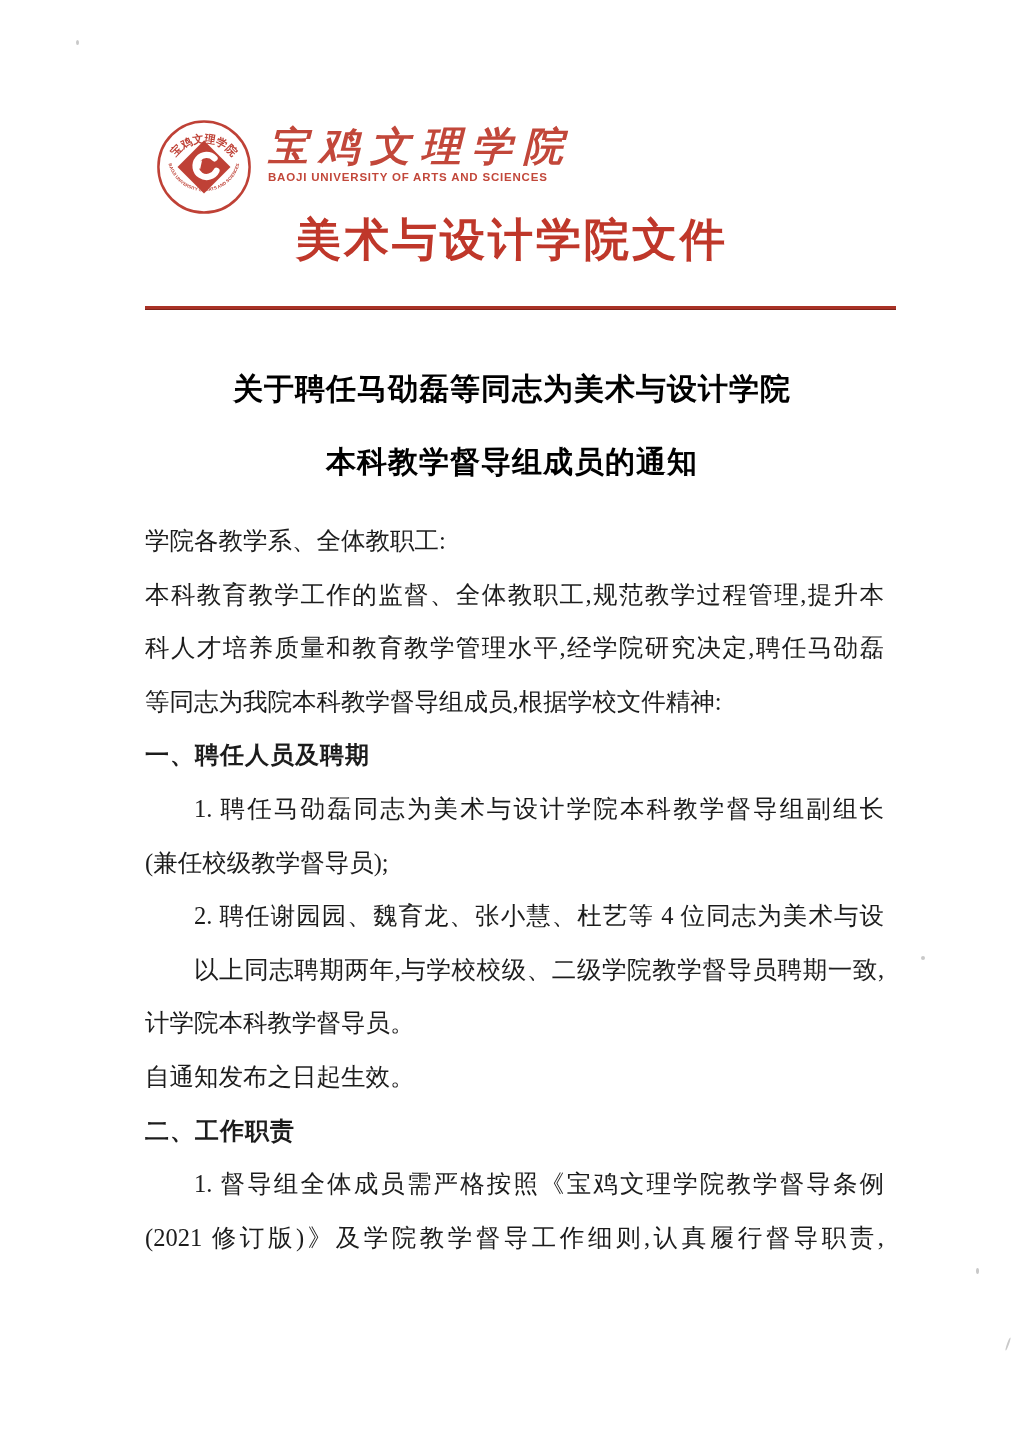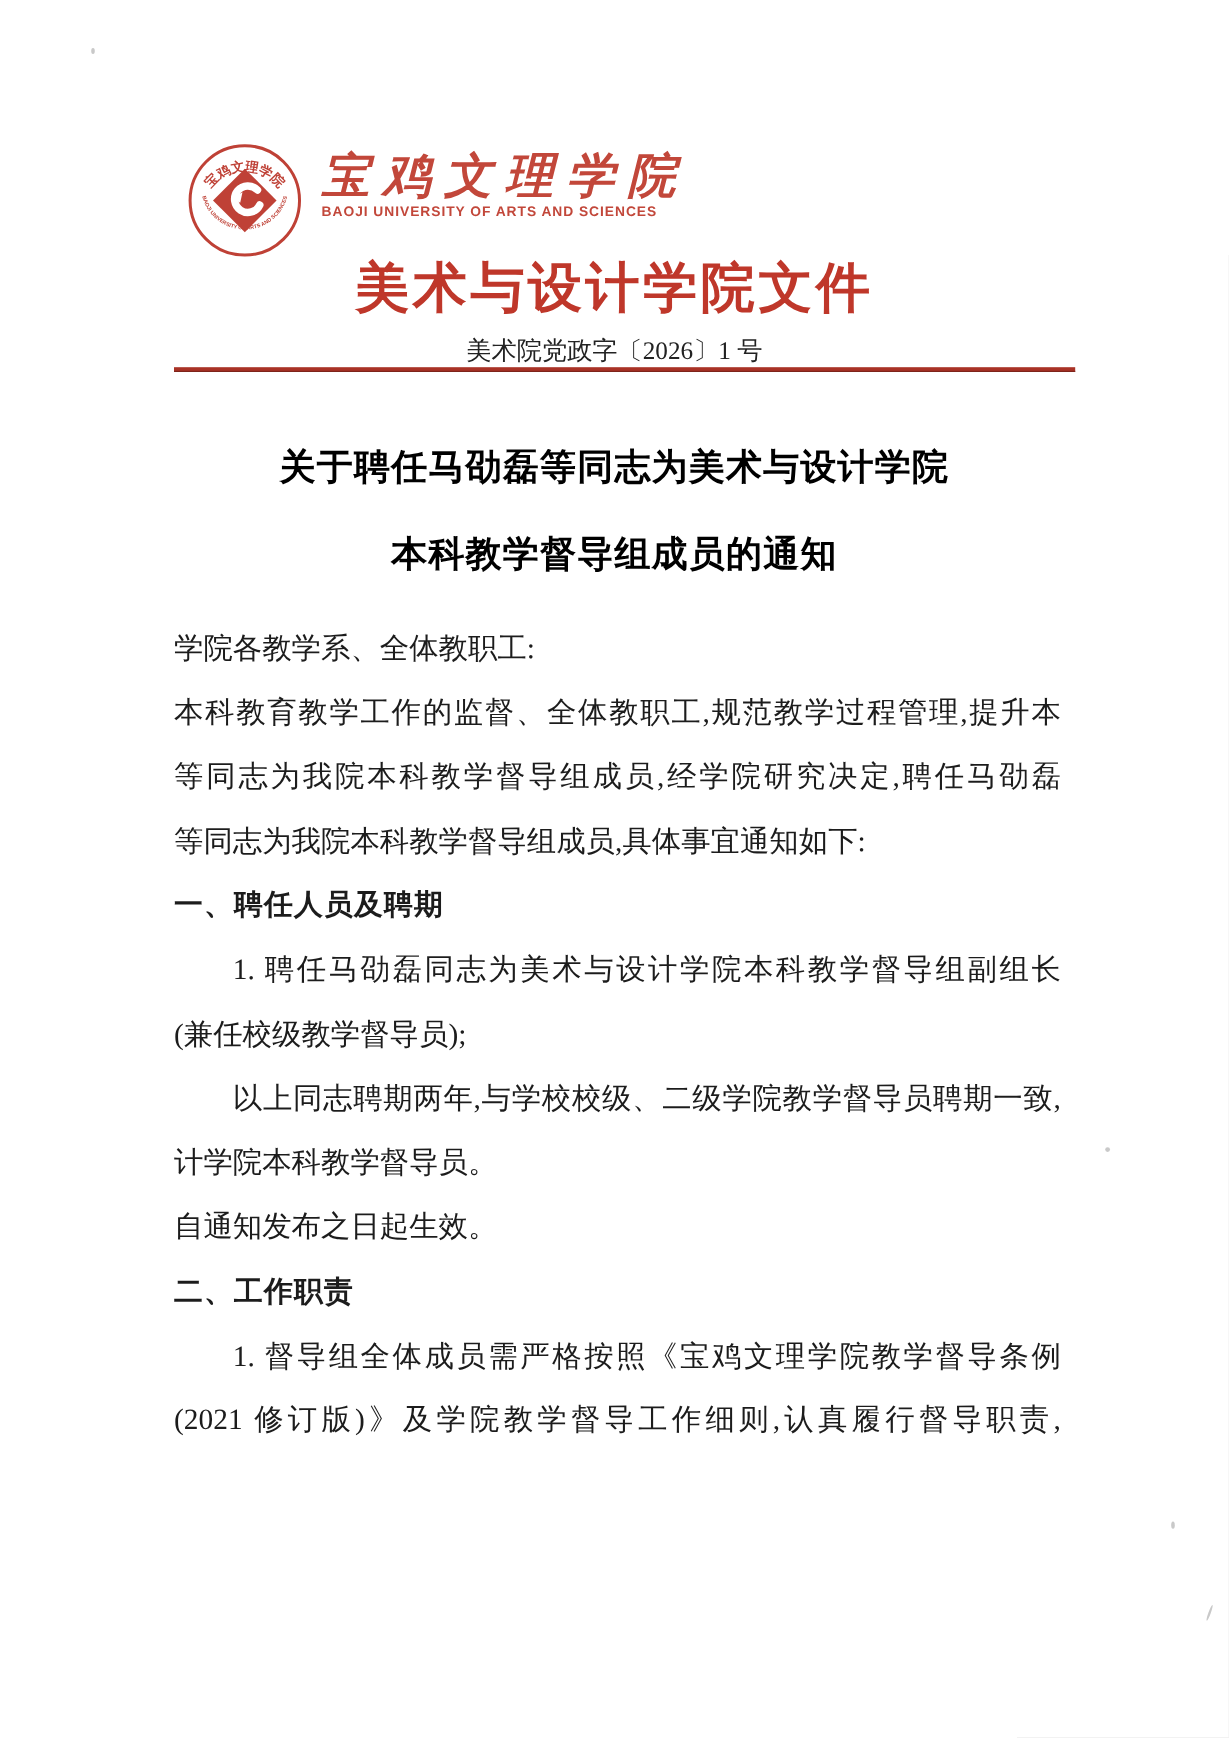--- a/index.html
+++ b/index.html
@@ -147,35 +147,35 @@
       </g>
     </svg>
     <div class="logo-text">
       <div class="logo-cn">宝鸡文理学院</div>
       <div class="logo-en">BAOJI UNIVERSITY OF ARTS AND SCIENCES</div>
     </div>
   </div>
 
   <div class="banner">美术与设计学院文件</div>
 
-  <div class="doc-number">美术院党政字〔2026〕1 号</div>
 
   <div class="red-rule"></div>
 
   <div class="doc-title l1">关于聘任马劭磊等同志为美术与设计学院</div>
   <div class="doc-title l2">本科教学督导组成员的通知</div>
 
   <div class="doc-body">
       <div class="line">学院各教学系、全体教职工:</div>
       <div class="line just">本科教育教学工作的监督、全体教职工,规范教学过程管理,提升本</div>
-      <div class="line just">等同志为我院本科教学督导组成员,经学院研究决定,聘任马劭磊</div>
-      <div class="line">等同志为我院本科教学督导组成员,具体事宜通知如下:</div>
+      <div class="line just">科人才培养质量和教育教学管理水平,经学院研究决定,聘任马劭磊</div>
+      <div class="line">等同志为我院本科教学督导组成员,根据学校文件精神:</div>
       <div class="line bold">一、聘任人员及聘期</div>
       <div class="line just" style="text-indent: 2em;">1. 聘任马劭磊同志为美术与设计学院本科教学督导组副组长</div>
       <div class="line">(兼任校级教学督导员);</div>
+      <div class="line just" style="text-indent: 2em;">2. 聘任谢园园、魏育龙、张小慧、杜艺等 4 位同志为美术与设</div>
       <div class="line just" style="text-indent: 2em;">以上同志聘期两年,与学校校级、二级学院教学督导员聘期一致,</div>
       <div class="line">计学院本科教学督导员。</div>
       <div class="line">自通知发布之日起生效。</div>
       <div class="line bold">二、工作职责</div>
       <div class="line just" style="text-indent: 2em;">1. 督导组全体成员需严格按照《宝鸡文理学院教学督导条例</div>
       <div class="line just">(2021 修订版)》及学院教学督导工作细则,认真履行督导职责,</div>
     </div>
 
   <div class="speck s1"></div>
   <div class="speck s2"></div>

